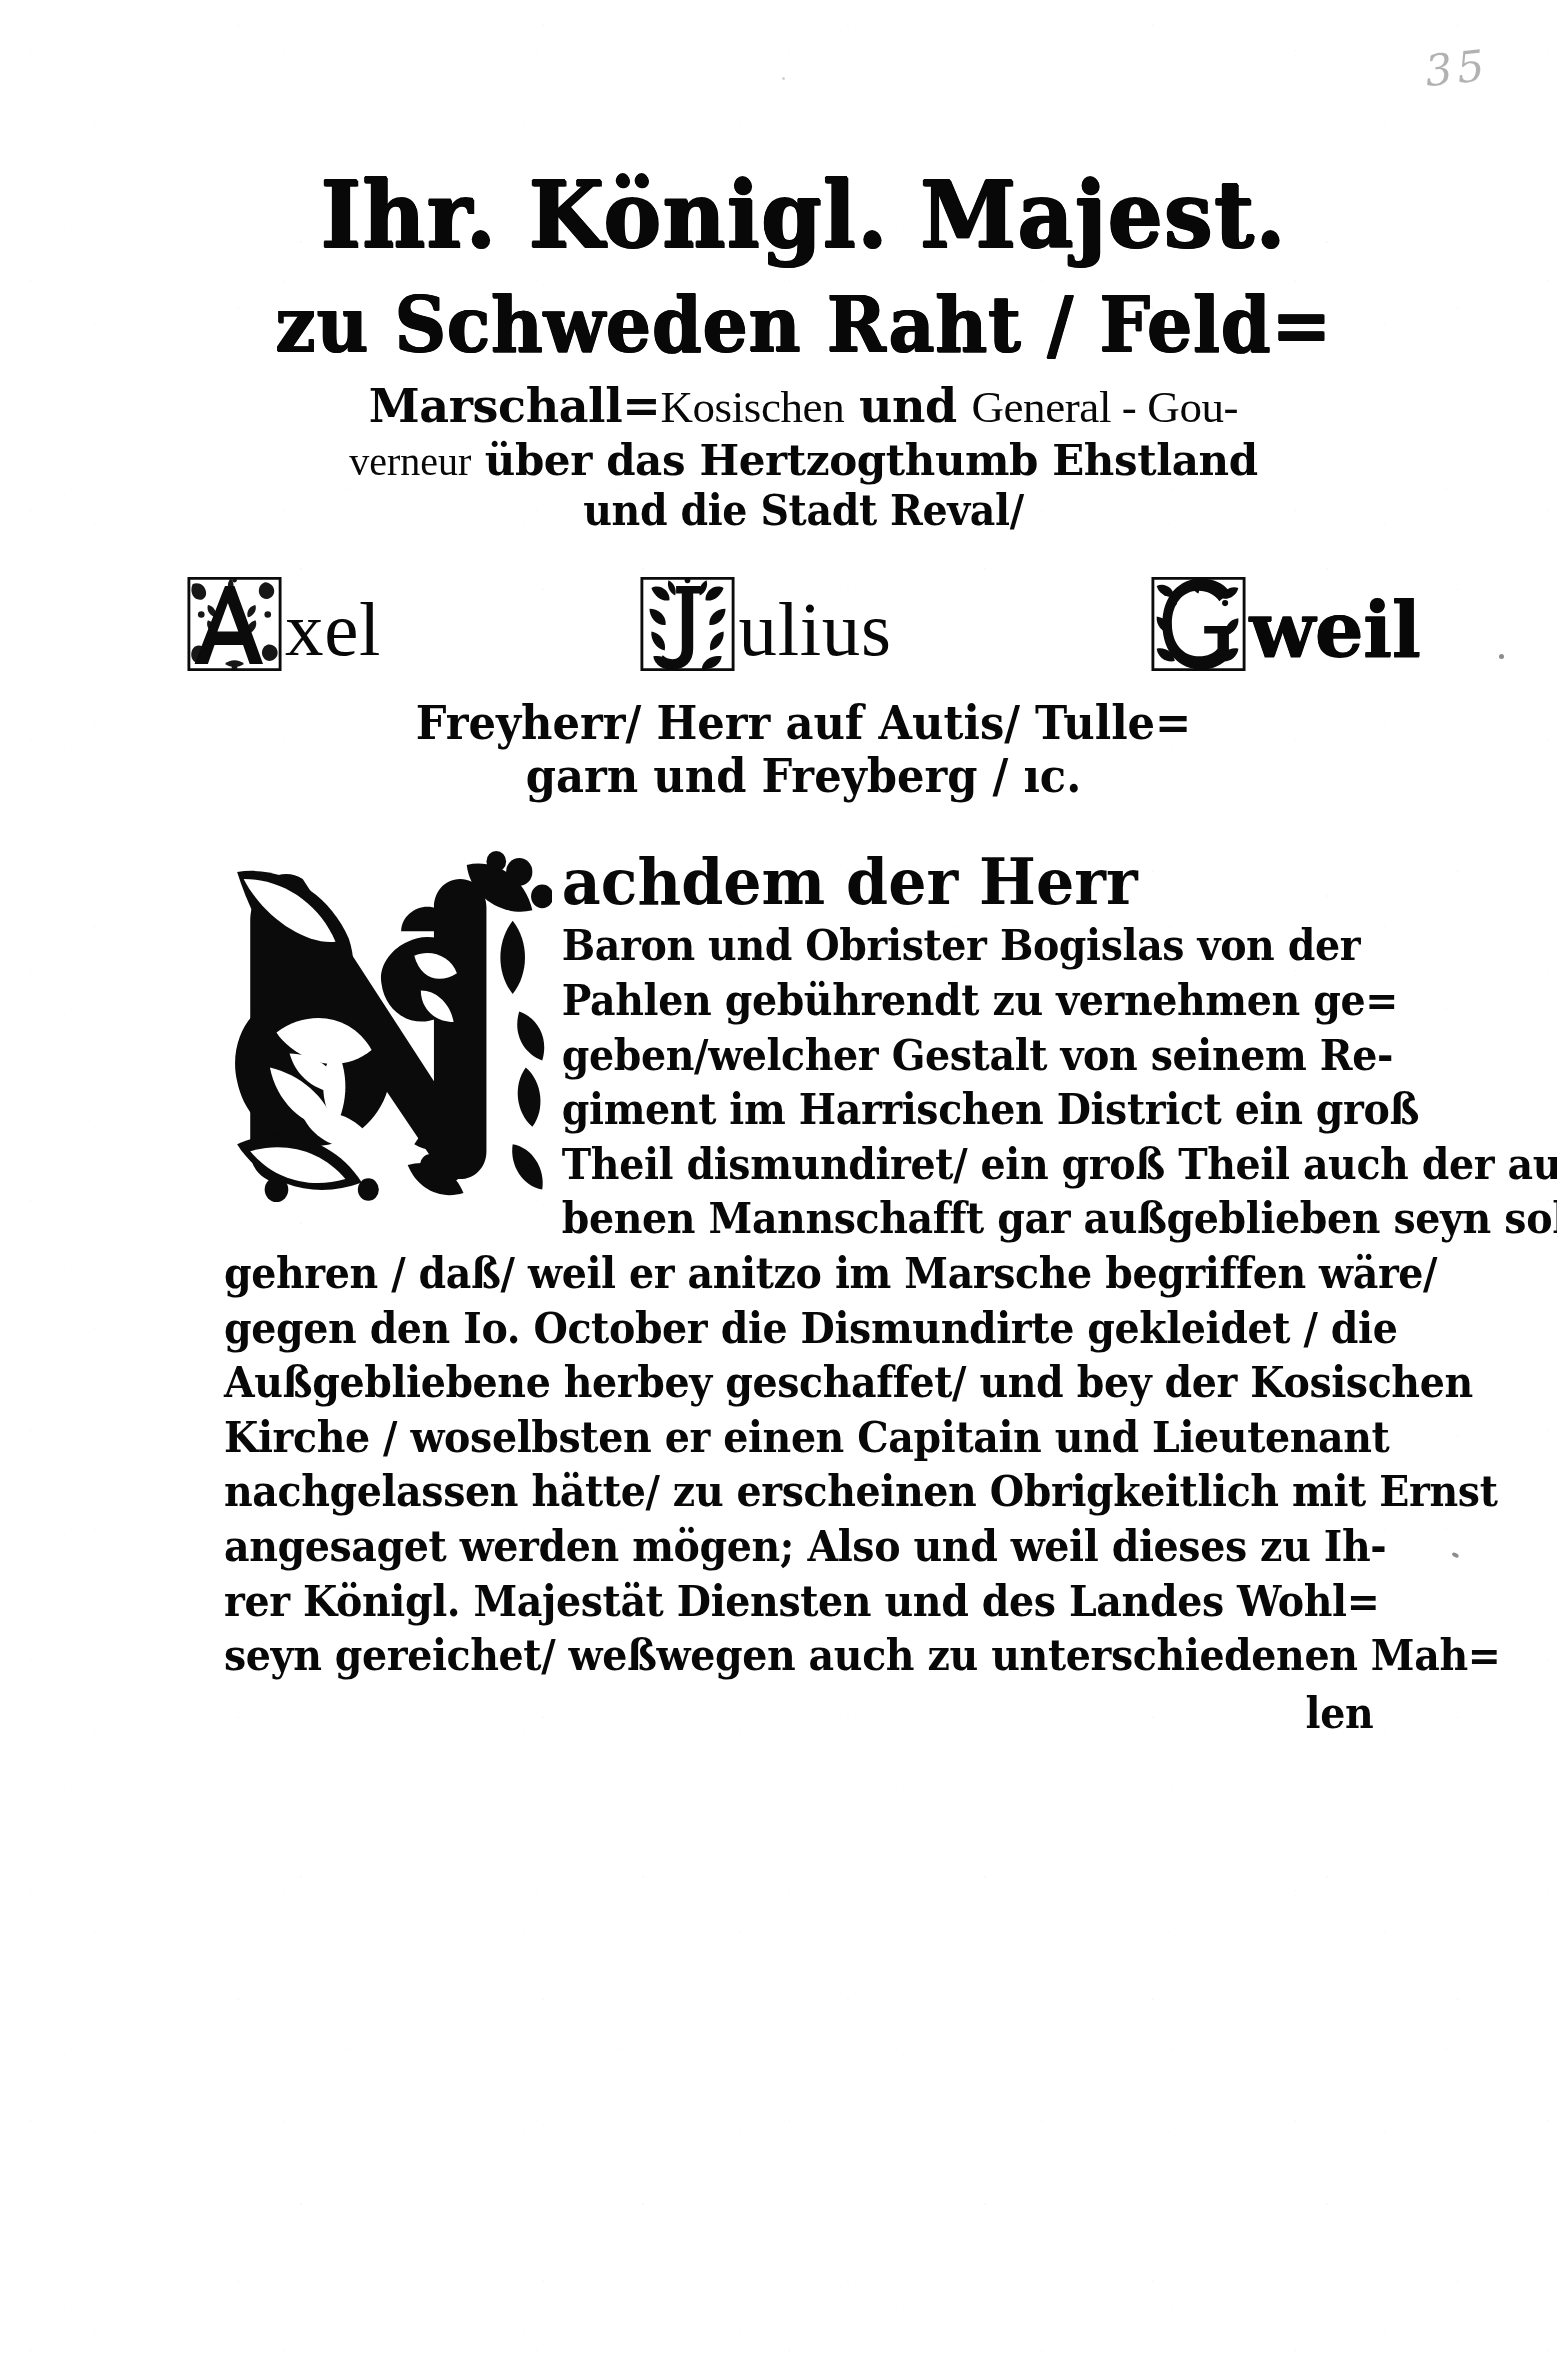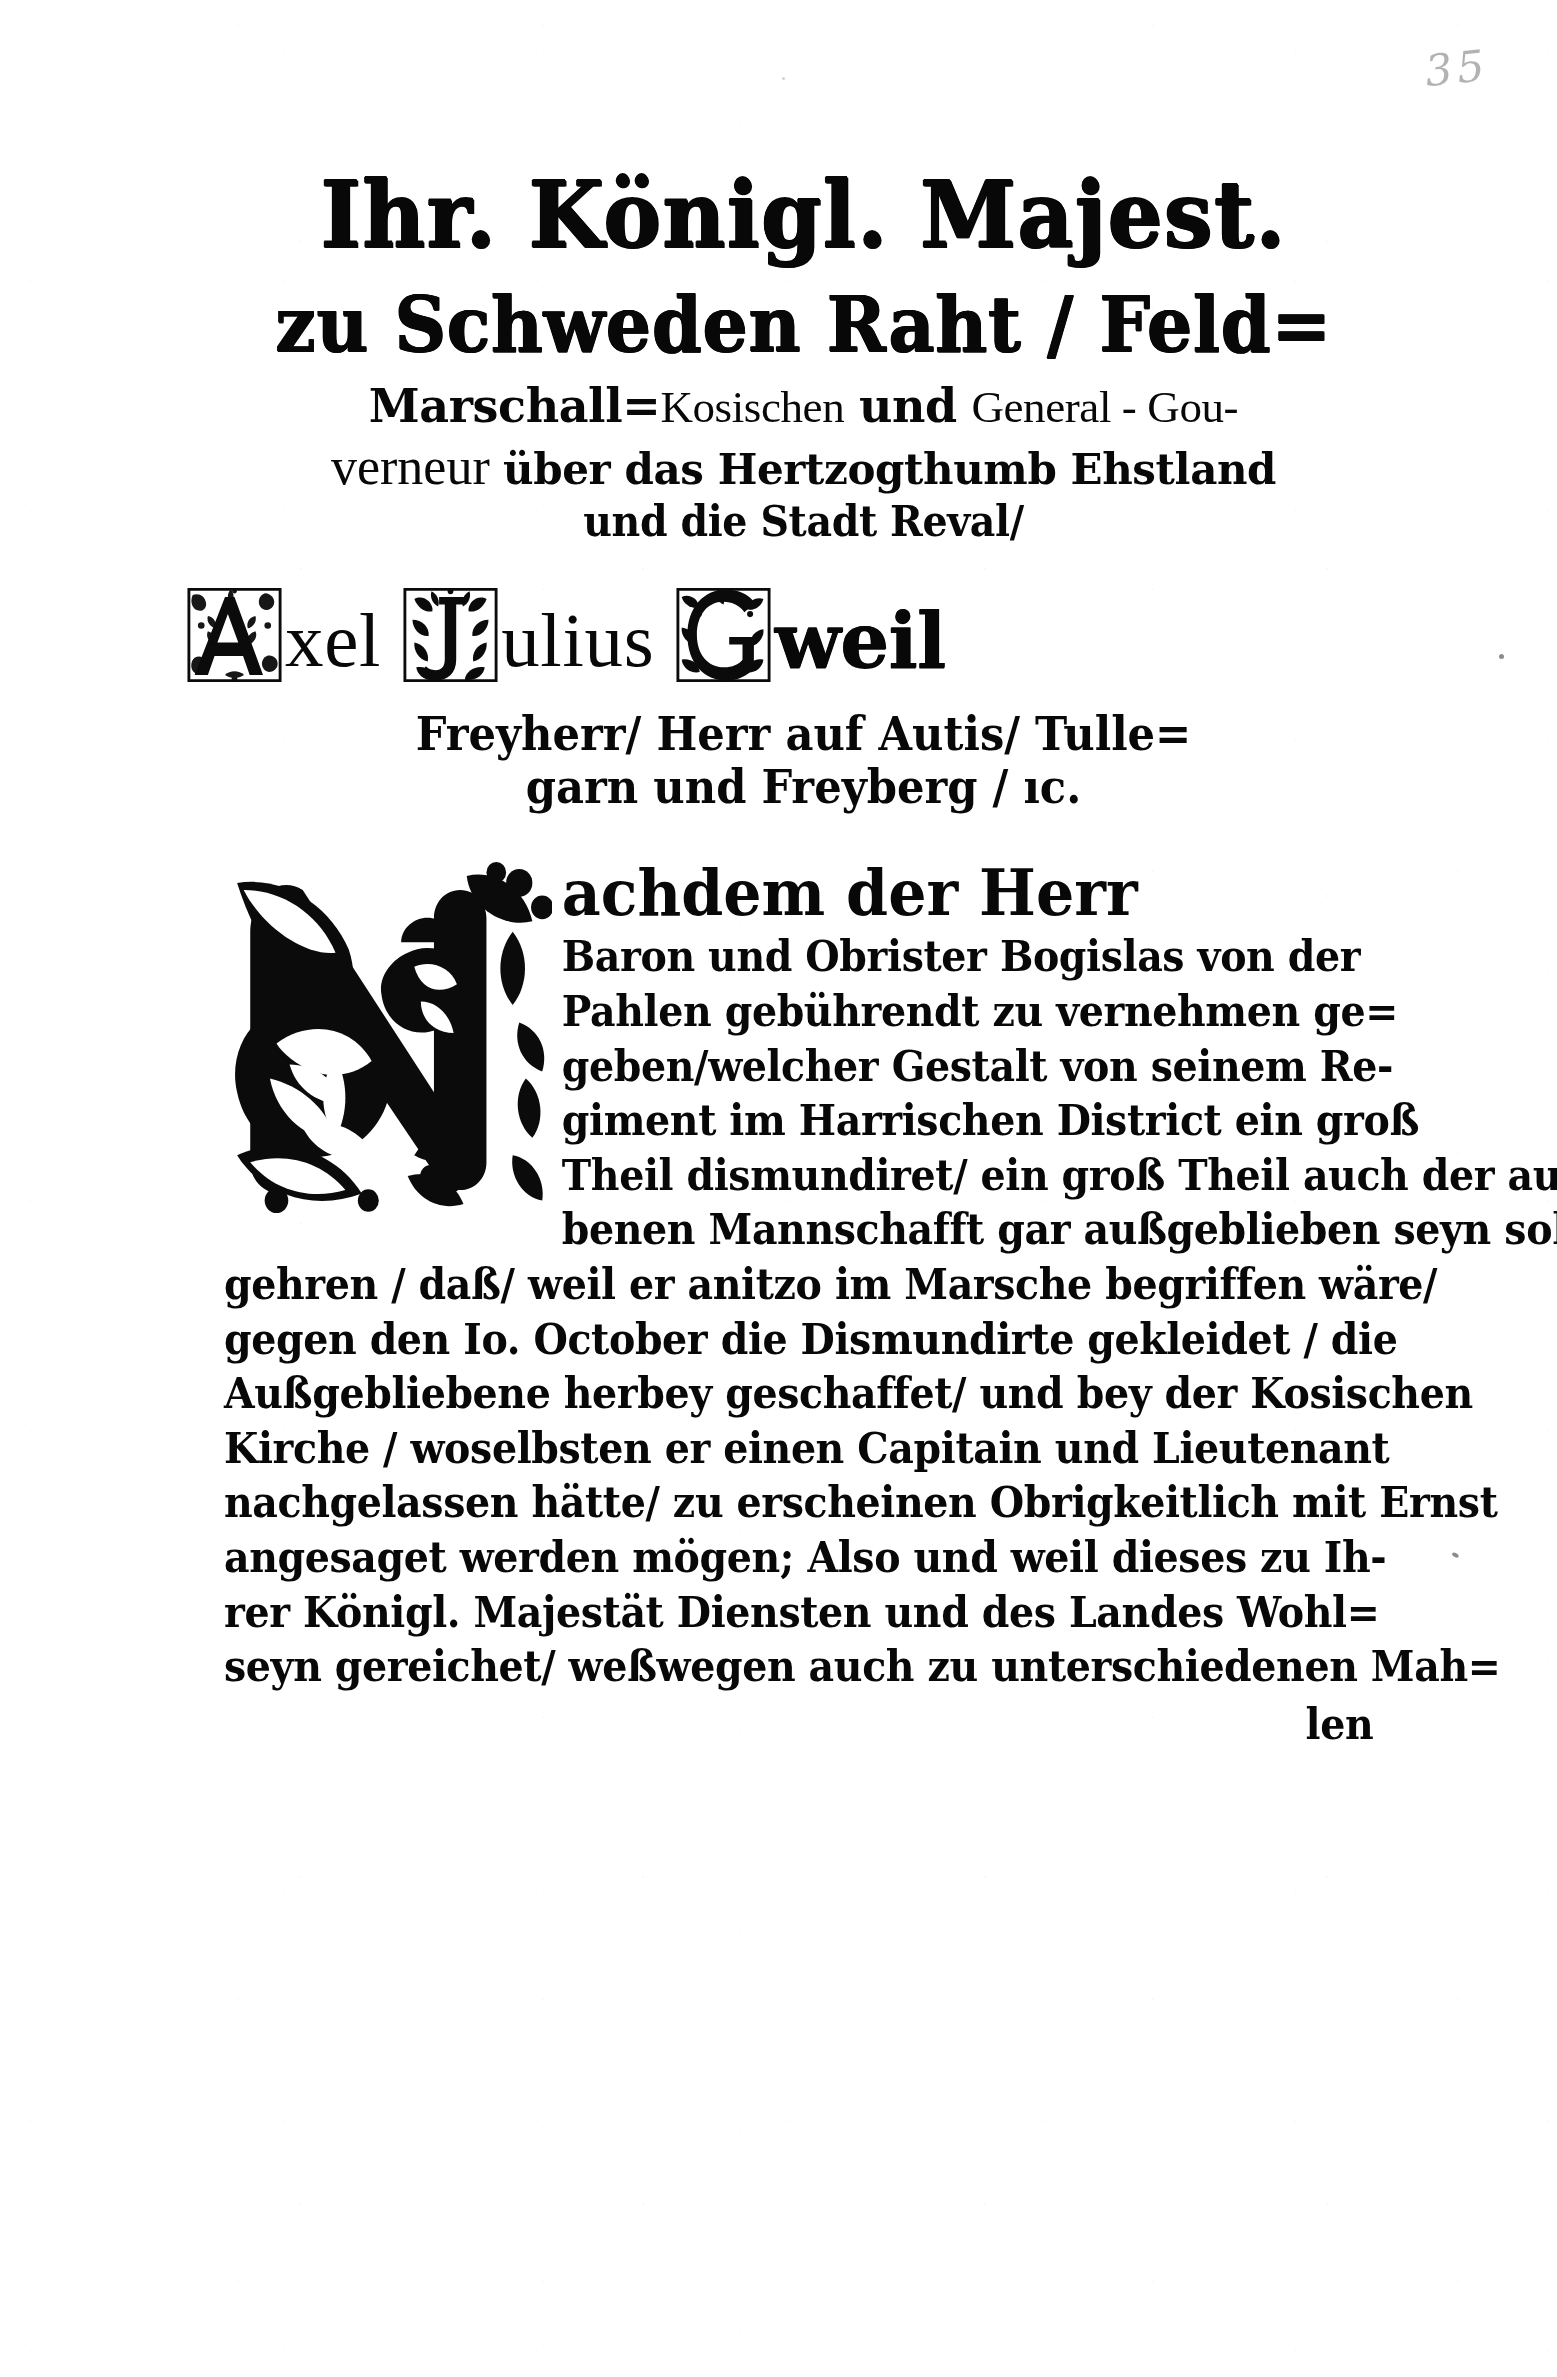--- a/index.html
+++ b/index.html
@@ -102,33 +102,33 @@
     margin-top: 19.3px;
     letter-spacing: 0;
   }
   .title-3 .roman { font-size: 45px; letter-spacing: -0.4px; }
   .title-4 {
     text-align: center;
     font-size: 42px;
     line-height: 1.1;
     margin-top: 6px;
   }
-  .title-4 .roman { font-size: 52px; }
+  .title-4 .roman { font-size: 40px; }
   .title-5 {
     text-align: center;
     font-size: 42px;
     line-height: 1.1;
     margin-top: 4.5px;
   }
 
   
   .name-line {
     display: flex;
     align-items: flex-end;
-    justify-content: flex-start;
+    justify-content: space-between;
     gap: 22px;
     margin-top: 27px;
     height: 111px;
   }
   .name-word {
     font-size: 77px;
     line-height: 1;
     display: flex;
     align-items: flex-end;
   }

